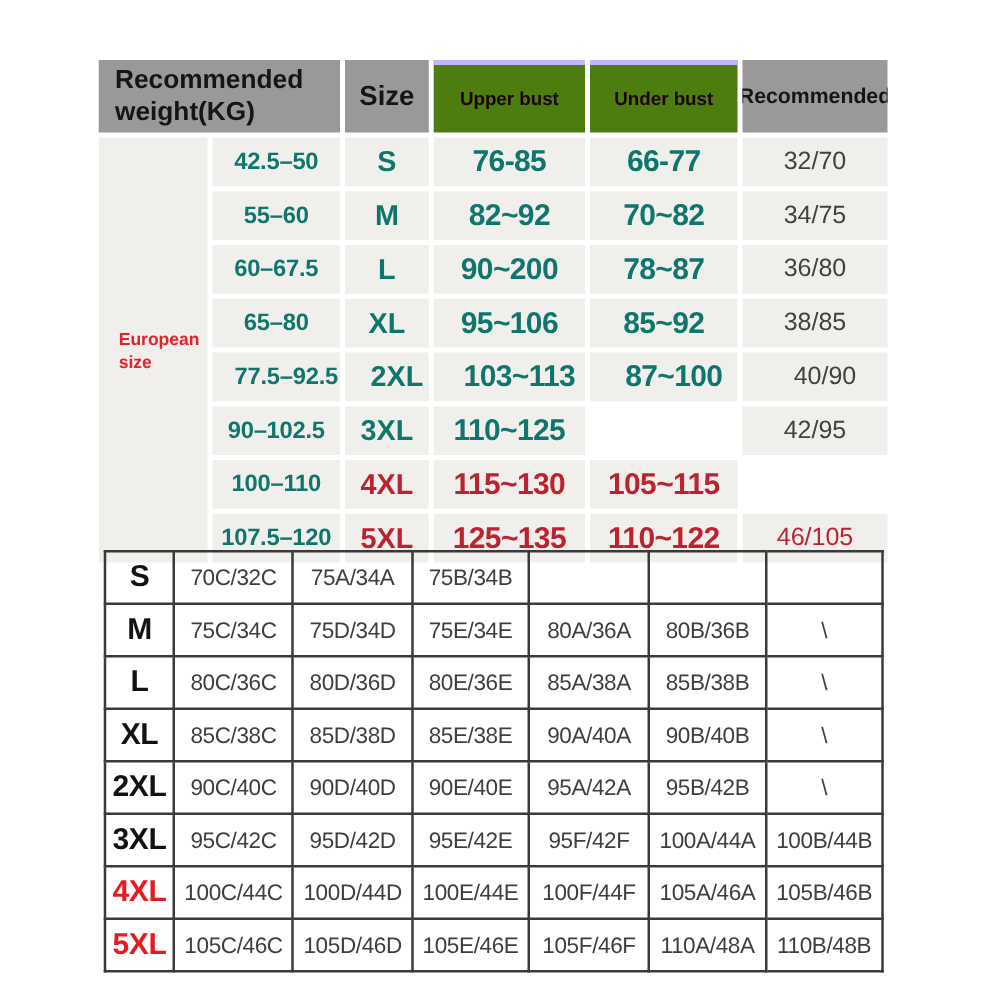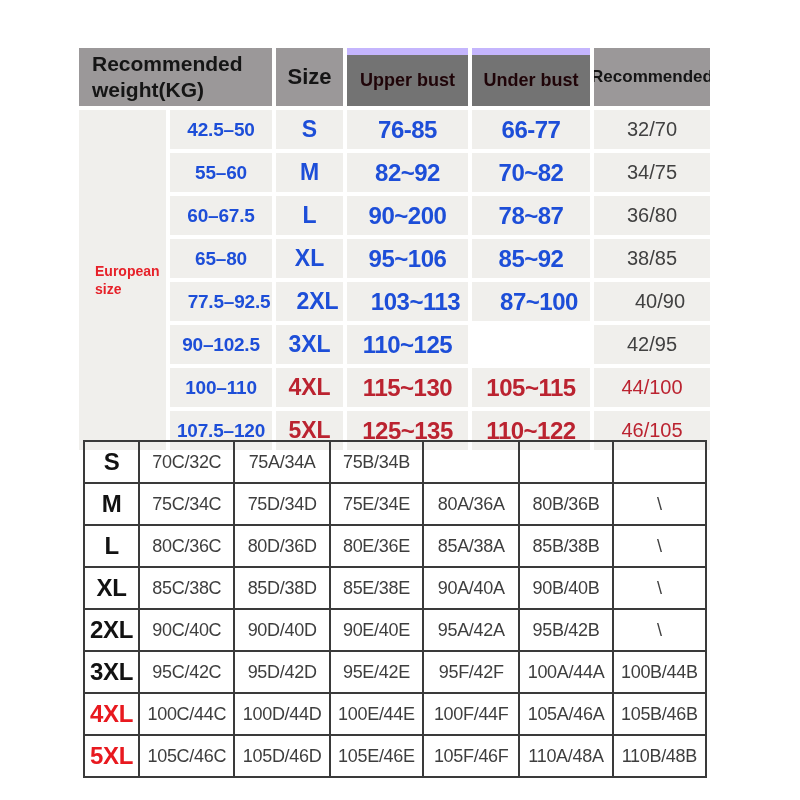--- a/index.html
+++ b/index.html
@@ -14,32 +14,32 @@
     position:absolute;left:79px;top:8px;
     display:grid;
     grid-template-columns:87px 102px 67px 121px 118px 116px;
     grid-template-rows:58px repeat(8,39px);
     gap:4px;
     margin-top:40px;
   }
   .cell{
     background:#f0efec;
     display:flex;align-items:center;justify-content:center;
-    color:#1d4ed8;overflow:hidden;
+    color:#0f766e;overflow:hidden;
   }
   .hdr{background:#9b9899;font-weight:bold;color:#151515;}
   .hdr-weight{
     grid-column:1 / span 2;grid-row:1;
     justify-content:flex-start;text-align:left;
     padding-left:13px;font-size:21px;line-height:1.22;
   }
   .hdr-size{grid-column:3;grid-row:1;font-size:22px;text-align:right;}
   .hdr-red{
-    background:#737373;border-top:7px solid #c4b5fd;
-    color:#1f0408;font-weight:bold;font-size:18px;
+    background:#4d7c0f;border-top:4px solid #c4b5fd;
+    color:#1f0408;font-weight:bold;font-size:15px;
   }
   .hdr-upper{grid-column:4;grid-row:1;}
   .hdr-under{grid-column:5;grid-row:1;}
   .hdr-rec{grid-column:6;grid-row:1;font-size:17px;}
 
   .euro-cell{
     grid-column:1;grid-row:2 / span 8;
     justify-content:flex-start;align-items:center;
     padding-left:16px;
     color:#e62129;font-weight:bold;font-size:14px;line-height:1.3;
@@ -116,21 +116,20 @@
 
   <div class="cell c2 r6 w-val">90–102.5</div>
   <div class="cell c3 r6 s-val">3XL</div>
   <div class="cell c4 r6 b-val">110~125</div>
   <div class="cell c6 r6 rec-val">42/95</div>
 
   <div class="cell c2 r7 w-val">100–110</div>
   <div class="cell c3 r7 s-val red-txt">4XL</div>
   <div class="cell c4 r7 b-val red-txt">115~130</div>
   <div class="cell c5 r7 b-val red-txt">105~115</div>
-  <div class="cell c6 r7 rec-val red-txt">44/100</div>
 
   <div class="cell c2 r8 w-val">107.5–120</div>
   <div class="cell c3 r8 s-val red-txt">5XL</div>
   <div class="cell c4 r8 b-val red-txt">125~135</div>
   <div class="cell c5 r8 b-val red-txt">110~122</div>
   <div class="cell c6 r8 rec-val red-txt">46/105</div>
 </div>
 
 <table class="bra-table">
   <colgroup>

